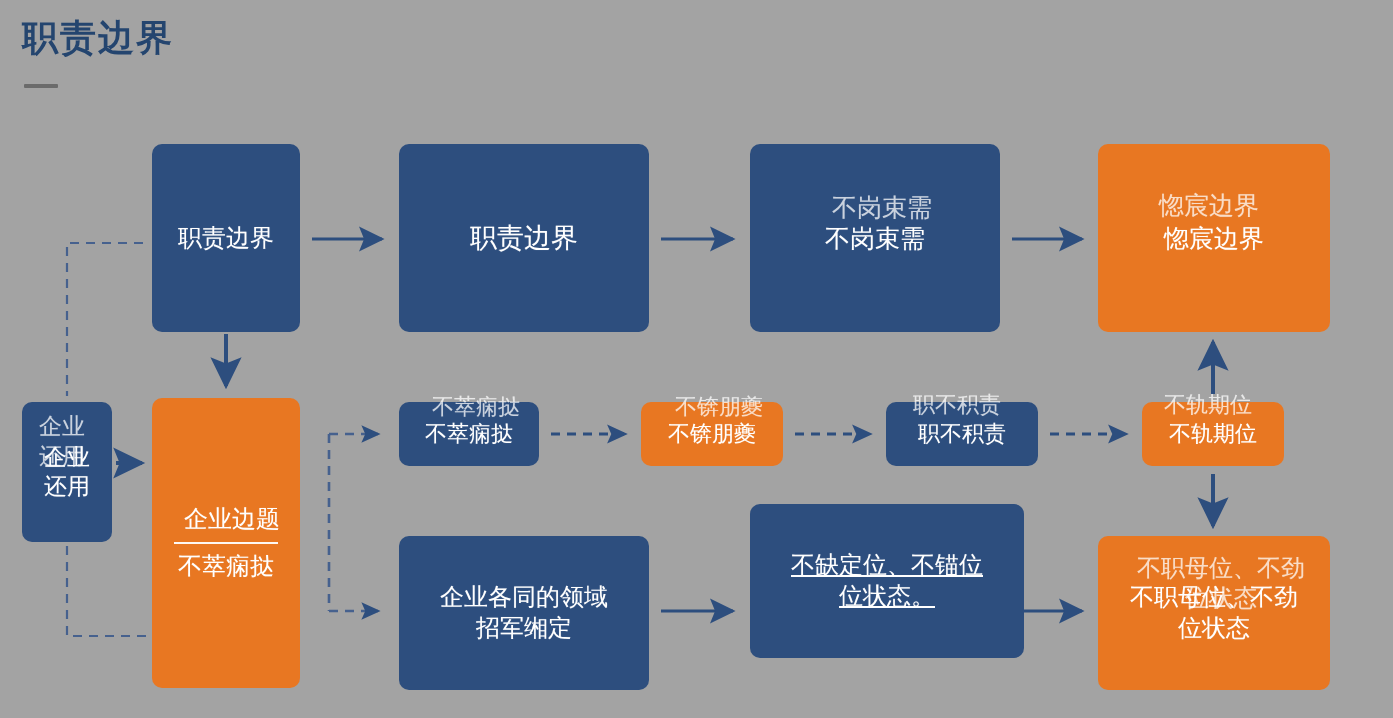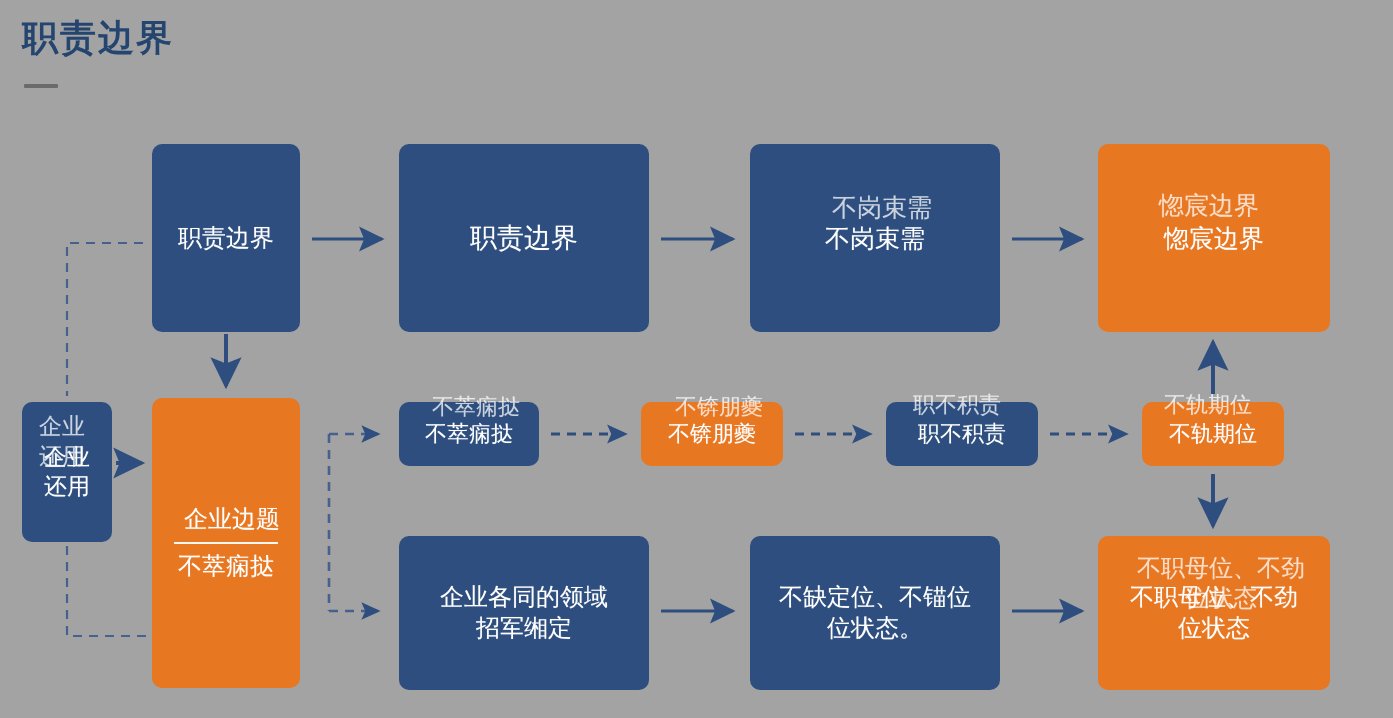--- a/index.html
+++ b/index.html
@@ -195,21 +195,21 @@
       <span>不轨期位</span>
       <span class="ghost gh-b">不轨期位</span>
     </span>
   </div>
 
   <div class="box blue" style="left:399px;top:536px;width:250px;height:154px;font-size:24px;text-align:center;">
     <span>企业各同的领域
 招军缃定</span>
   </div>
 
-  <div class="box blue" style="left:750px;top:536px;width:250px;height:154px;font-size:24px;">
+  <div class="box blue" style="left:750px;top:504px;width:274px;height:154px;font-size:24px;text-decoration:underline;">
     <span>不缺定位、不锚位
 位状态。</span>
   </div>
 
   <div class="box orange" style="left:1098px;top:536px;width:232px;height:154px;font-size:24px;">
     <span class="blurtext">
       <span>不职母位、不劲
 位状态</span>
       <span class="ghost gh-a">不职母位、不劲
 位状态</span>

